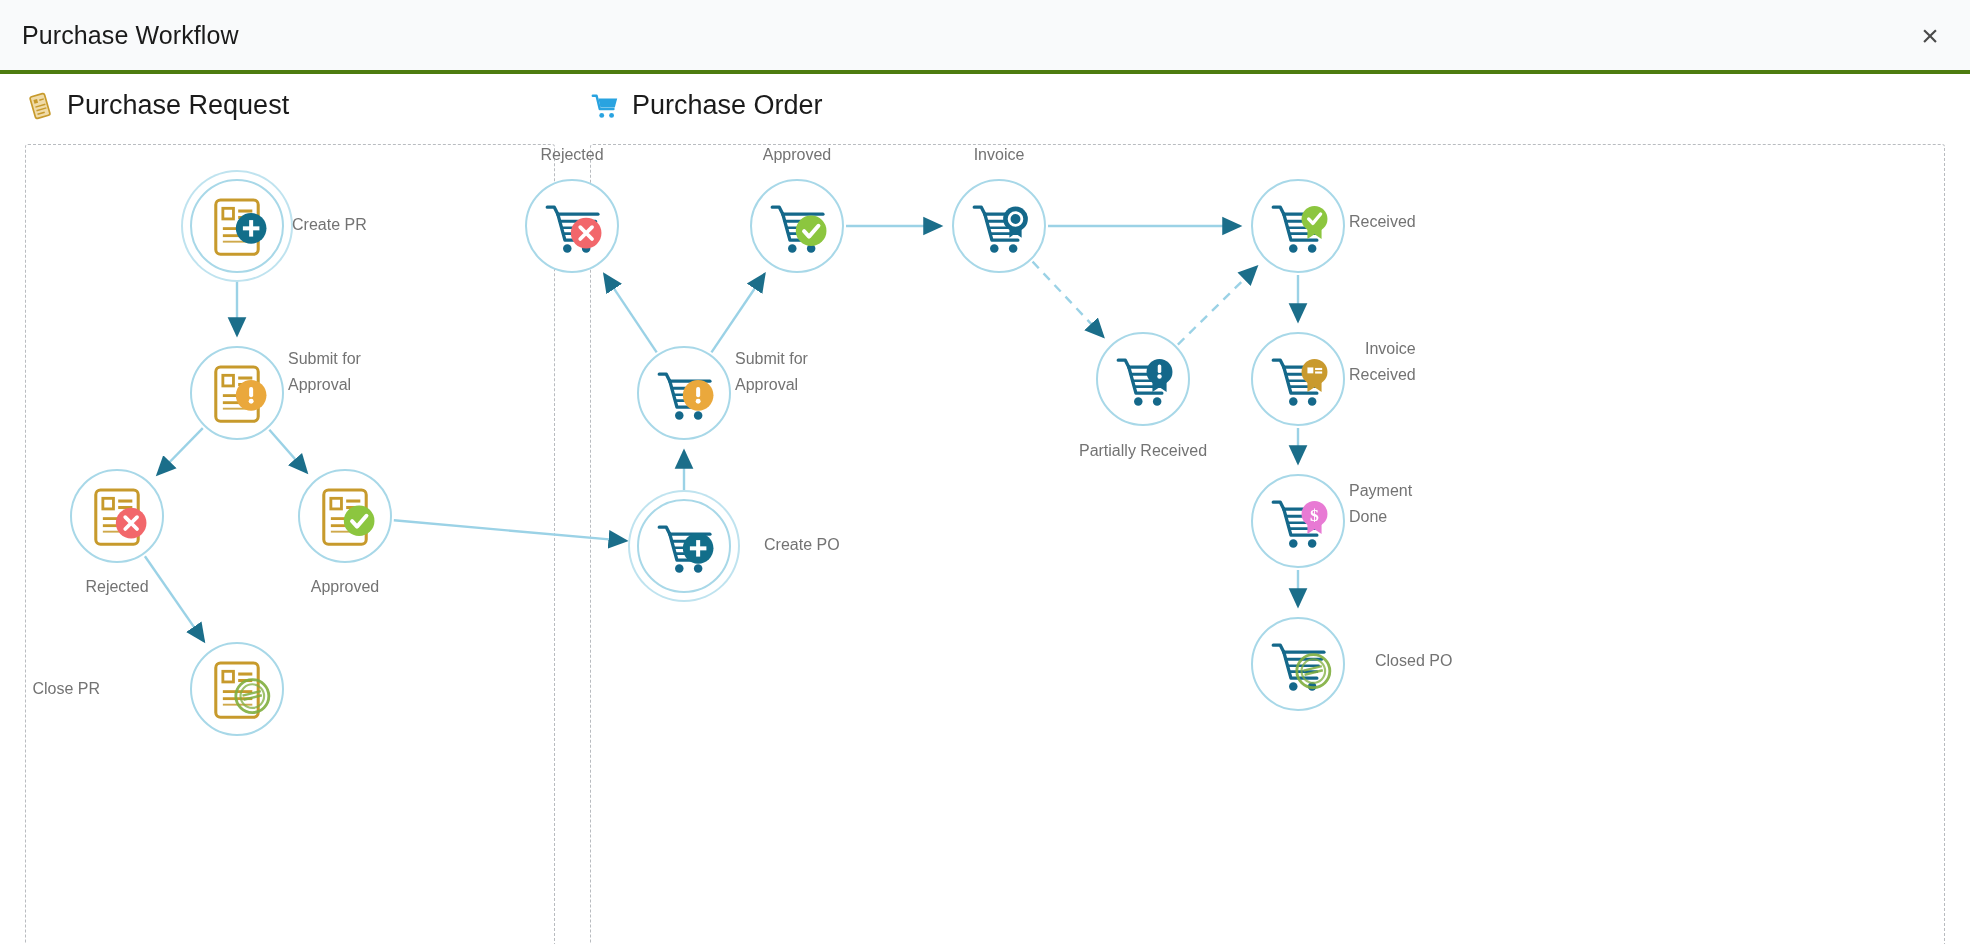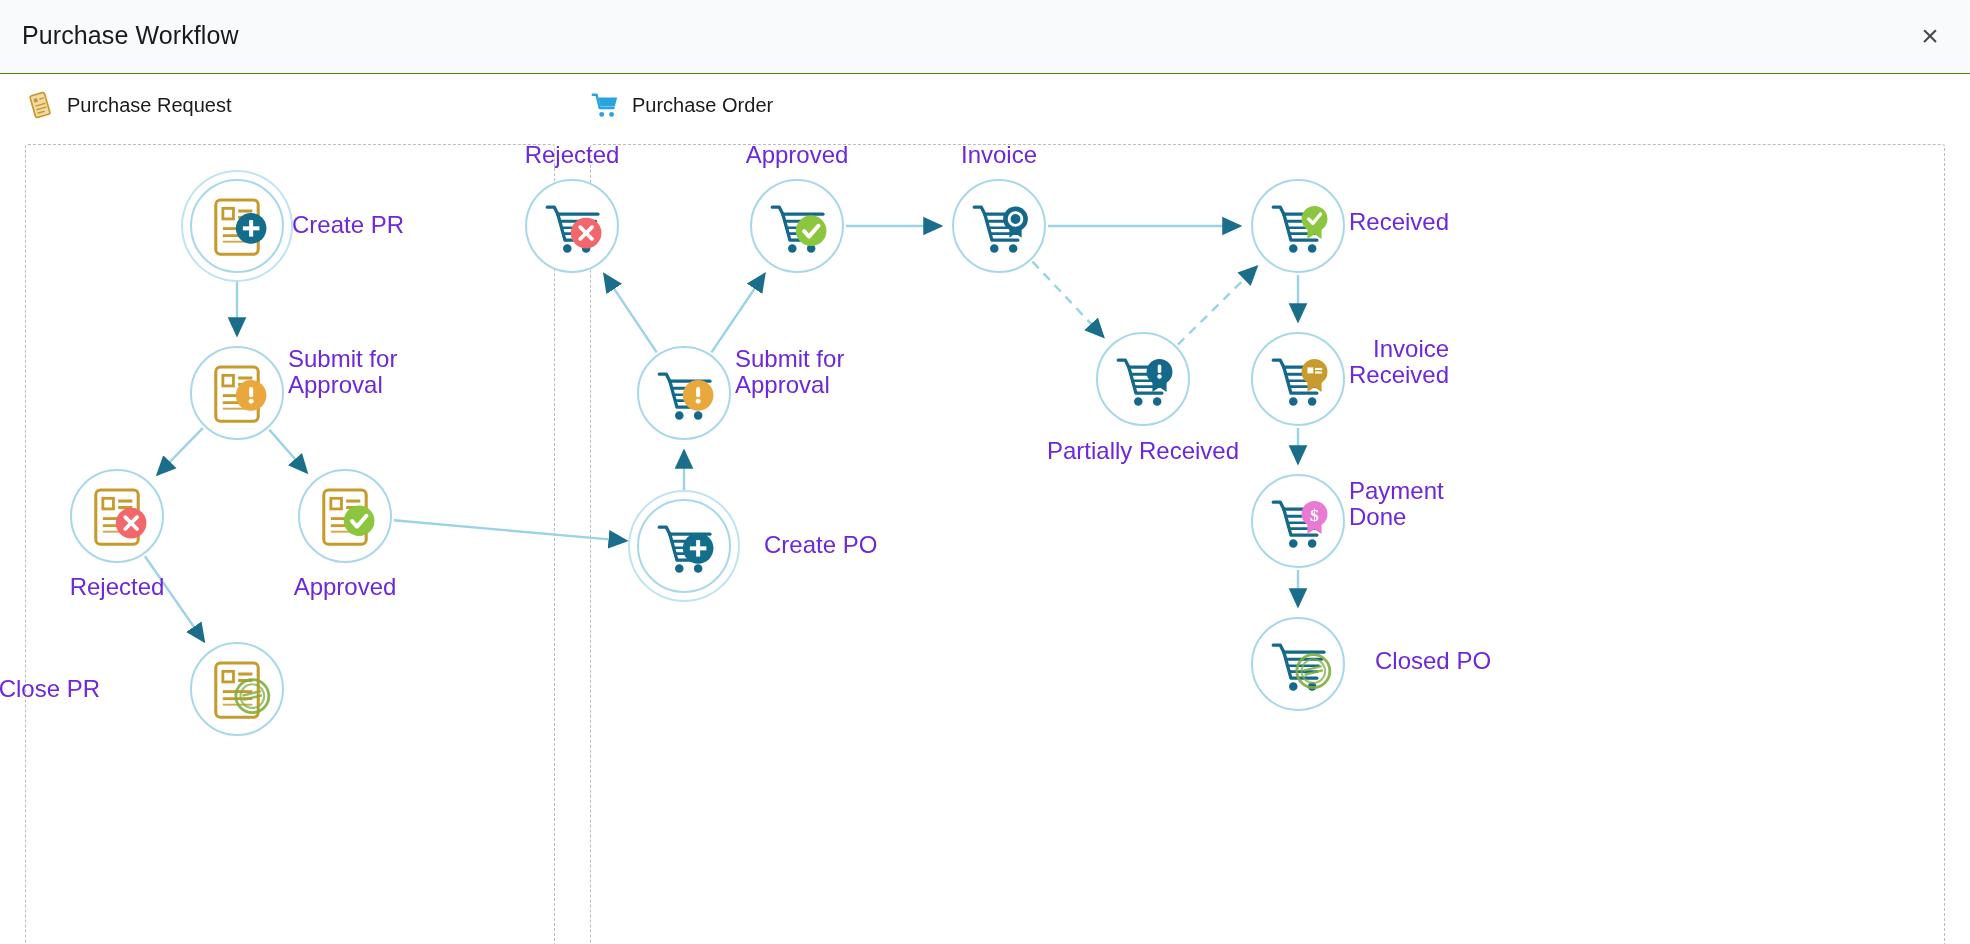--- a/index.html
+++ b/index.html
@@ -9,21 +9,21 @@
     background: #ffffff;
     font-family: "Liberation Sans", sans-serif;
     overflow: hidden;
   }
 
   
   #header {
     position: absolute; left:0; top:0;
     width: 1970px; height: 74px;
     background: #f9fafb;
-    border-bottom: 1px solid #4d7c0f;
+    border-bottom: 4px solid #4d7c0f;
   }
   #header-title {
     position: absolute; left: 22px; top: 21px;
     font-size: 25px; color: #1b1b1b; letter-spacing: .1px;
     white-space: nowrap;
   }
   #close-btn {
     position: absolute; right: 18px; top: 14px;
     width: 44px; height: 44px;
     display:flex; align-items:center; justify-content:center;
@@ -38,21 +38,21 @@
     background: #ffffff;
   }
 
   
   .sec-head {
     position: absolute;
     display: flex; align-items: center; gap: 12px;
     white-space: nowrap;
   }
   .sec-head .sec-label {
-    font-size: 20px; color: #1b1b1b;
+    font-size: 27px; color: #1b1b1b;
   }
   .sec-icon { width: 30px; height: 30px; display:block; }
 
   
   .panel {
     position: absolute;
     border: 1.5px dashed #b9bcc0;
     border-radius: 3px;
     background: transparent;
   }
@@ -71,22 +71,22 @@
     background: #ffffff;
     display: flex; align-items: center; justify-content: center;
     cursor: pointer;
   }
   .node.double { box-shadow: 0 0 0 7px #ffffff, 0 0 0 9px #bfe3ef; }
   .node svg { width: 66px; height: 66px; display:block; overflow: visible; }
 
   
   .nlabel {
     position: absolute;
-    font-size: 24px; line-height: 26px;
-    color: #6d28d9;
+    font-size: 16px; line-height: 26px;
+    color: #737373;
     white-space: pre-line;
   }
   .nlabel.center { text-align:center; }
 </style>
 </head>
 <body>
 
 <div id="header">
   <div id="header-title">Purchase Workflow</div>
   <div id="close-btn">×</div>

